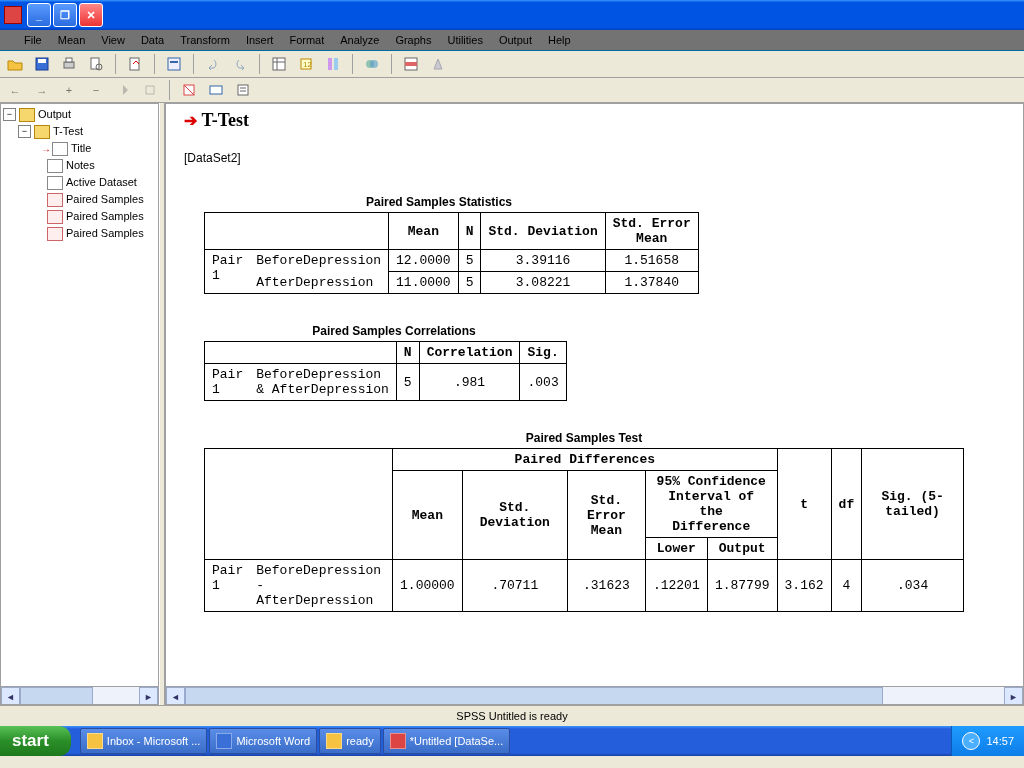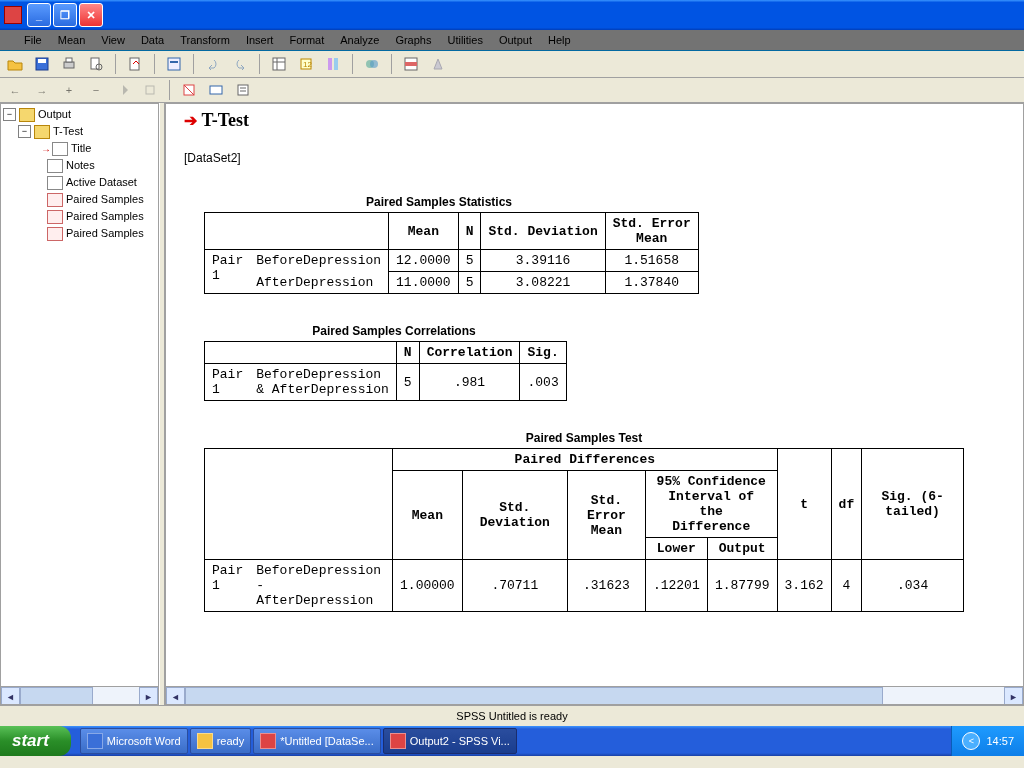--- a/index.html
+++ b/index.html
@@ -42,21 +42,21 @@
 table.spss th,table.spss td{border:1px solid #000;padding:3px 7px;text-align:center;vertical-align:middle}
 table.spss td.lbl{text-align:left}
 table.spss td.pair{text-align:left;padding-right:6px}
 table.spss td.noborder-r{border-right:none}
 table.spss td.noborder-l{border-left:none}
 table.spss td.noborder-b{border-bottom:none}
 table.spss td.noborder-t{border-top:none}
 .content-scroll-h{position:absolute;bottom:0;left:0;right:0;height:17px;background:#ece9d8;border-top:1px solid #a0a0a0;display:flex}
 .statusbar{height:20px;background:#ece9d8;border-top:1px solid #a0a0a0;display:flex;align-items:center;justify-content:center;font-size:11px}
 .taskbar{height:30px;background:linear-gradient(to bottom,#3d95ff 0%,#245edb 10%,#245edb 90%,#1941a5 100%);display:flex;align-items:center;color:#fff;font-size:11px}
-.start-btn{height:30px;padding:0 22px 0 12px;background:linear-gradient(to bottom,#59c157 0%,#2a8e28 50%,#1e7a1c 100%);display:flex;align-items:center;font-weight:bold;font-style:italic;font-size:17px;border-radius:0 12px 12px 0;margin-right:8px}
+.start-btn{height:30px;padding:0 22px 0 12px;background:linear-gradient(to bottom,#59c157 0%,#2a8e28 50%,#1e7a1c 100%);display:flex;align-items:center;font-weight:bold;font-size:17px;border-radius:0 12px 12px 0;margin-right:8px}
 .task-item{height:24px;background:linear-gradient(#5a8de8,#3a6dc8);border:1px solid #2a4d9e;border-radius:2px;margin:0 1px;padding:0 6px;display:flex;align-items:center;max-width:130px;overflow:hidden;white-space:nowrap;font-size:11px}
 .task-item.active{background:linear-gradient(#2a4d9e,#1a3d8e);border:1px solid #1a2d6e}
 .task-item .ti{width:14px;height:14px;margin-right:4px;display:inline-block;border:1px solid rgba(255,255,255,0.4)}
 .tray{margin-left:auto;background:linear-gradient(#1e9bff,#0d7ee8);height:30px;display:flex;align-items:center;padding:0 10px;border-left:1px solid #0a5cb8}
 .tray-arrow{width:16px;height:16px;background:#4aafff;border:1px solid #fff;border-radius:50%;display:flex;align-items:center;justify-content:center;margin-right:6px;font-size:9px}
 svg{display:block}
 </style>
 </head>
 <body>
 
@@ -327,21 +327,21 @@
 
       <div style="margin-left:20px">
       <div class="tbl-title" style="width:760px">Paired Samples Test</div>
       <table class="spss" style="width:760px">
         <tbody>
               <tr>
           <th colspan="2" rowspan="3"></th>
           <th colspan="5">Paired Differences</th>
           <th rowspan="3">t</th>
           <th rowspan="3">df</th>
-          <th rowspan="3">Sig. (6-tailed)</th>
+          <th rowspan="3">Sig. (5-tailed)</th>
         </tr>
         <tr>
           <th rowspan="2">Mean</th>
           <th rowspan="2">Std. Deviation</th>
           <th rowspan="2">Std. Error<br>Mean</th>
           <th colspan="2">95% Confidence<br>Interval of the<br>Difference</th>
         </tr>
         <tr>
           <th>Lower</th>
           <th>Output</th>
@@ -374,32 +374,32 @@
 
 <div class="statusbar">
   <span>SPSS Untitled is ready</span>
 </div>
 
 <div class="taskbar">
   <div class="start-btn">
     <span>start</span>
   </div>
   <div class="task-item">
+      <span class="ti" style="background:#f5c242"></span>
+      <span>Inbox - Microsoft ...</span>
+    </div>
+  <div class="task-item">
       <span class="ti" style="background:#3a6fd8"></span>
       <span>Microsoft Word</span>
     </div>
   <div class="task-item">
       <span class="ti" style="background:#f5c242"></span>
       <span>ready</span>
     </div>
   <div class="task-item">
       <span class="ti" style="background:#d44"></span>
       <span>*Untitled [DataSe...</span>
-    </div>
-  <div class="task-item active">
-      <span class="ti" style="background:#d44"></span>
-      <span>Output2 - SPSS Vi...</span>
     </div>
   <div class="tray">
     <div class="tray-arrow">&lt;</div>
     <span>14:57</span>
   </div>
 </div>
 
 </body></html>

